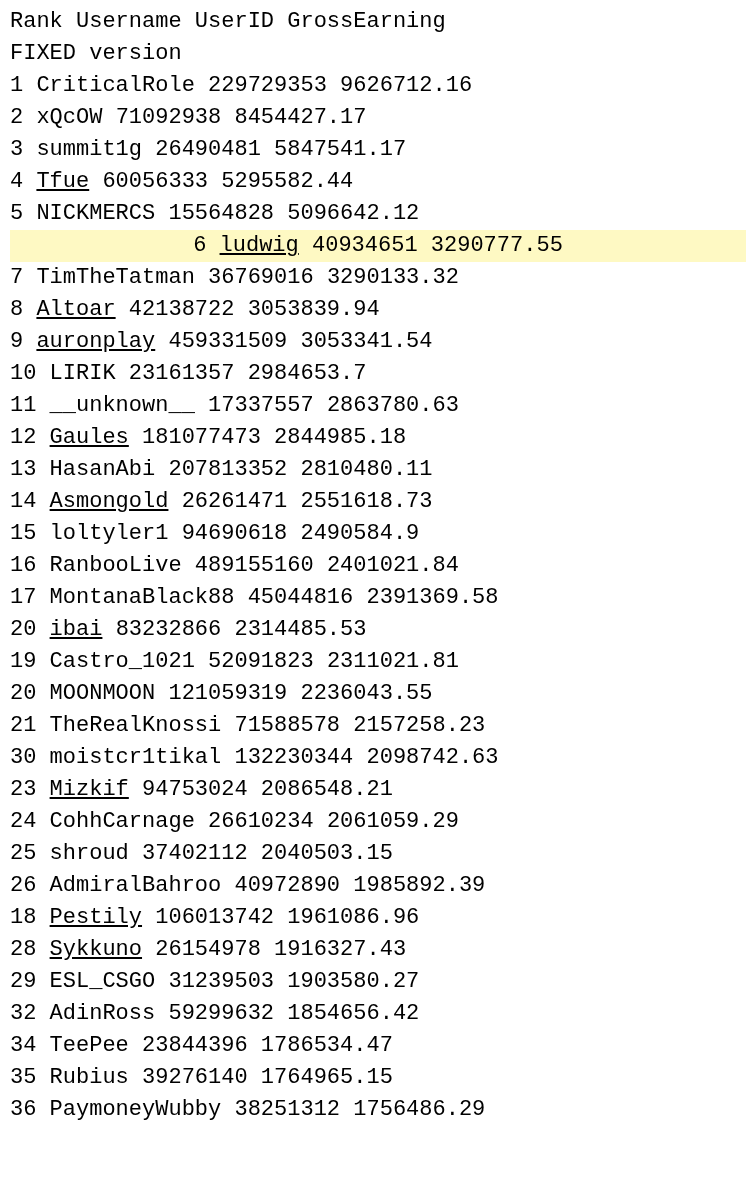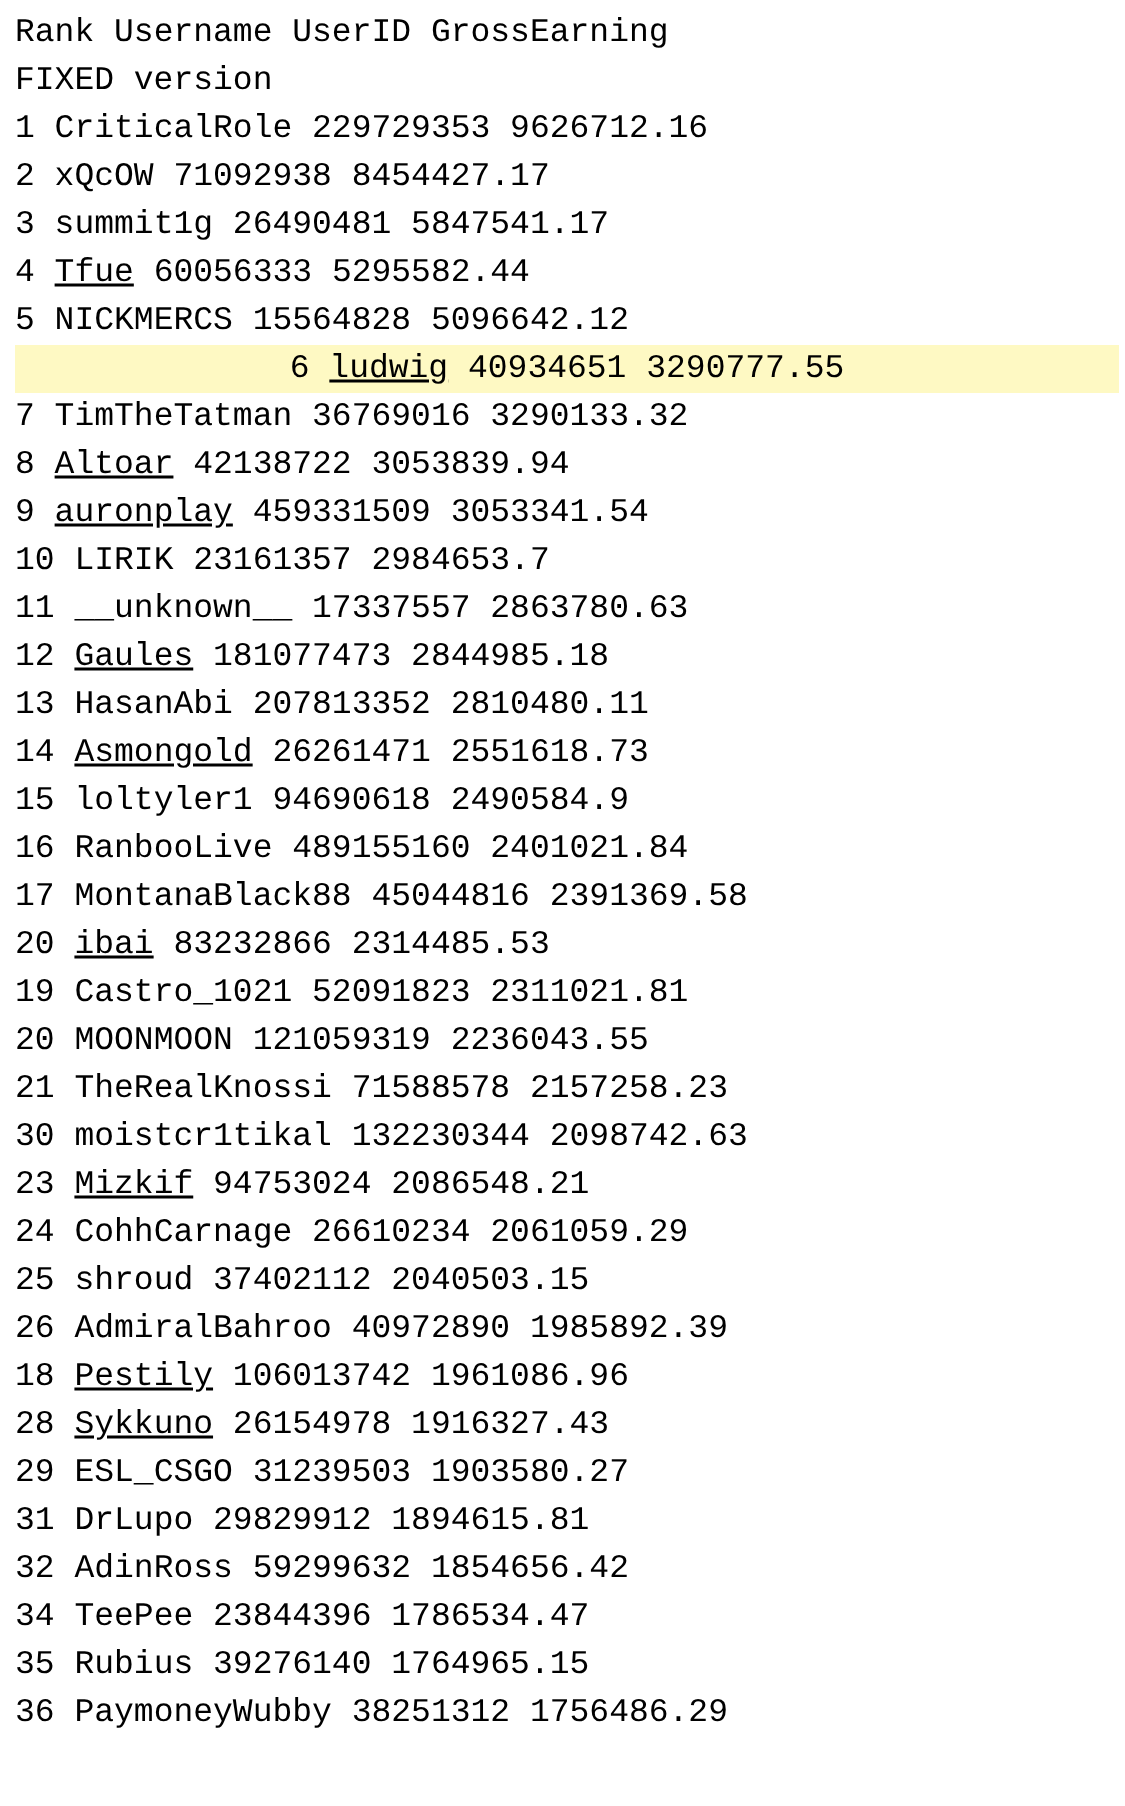--- a/index.html
+++ b/index.html
@@ -71,20 +71,19 @@
       <div class="row"><span>20</span><span class="gap"> </span><span>MOONMOON</span><span class="gap"> </span><span>121059319</span><span class="gap"> </span><span>2236043.55</span></div>
       <div class="row"><span>21</span><span class="gap"> </span><span>TheRealKnossi</span><span class="gap"> </span><span>71588578</span><span class="gap"> </span><span>2157258.23</span></div>
       <div class="row"><span>30</span><span class="gap"> </span><span>moistcr1tikal</span><span class="gap"> </span><span>132230344</span><span class="gap"> </span><span>2098742.63</span></div>
       <div class="row"><span>23</span><span class="gap"> </span><span class="sp-word">Mizkif</span><span class="gap"> </span><span>94753024</span><span class="gap"> </span><span>2086548.21</span></div>
       <div class="row"><span>24</span><span class="gap"> </span><span>CohhCarnage</span><span class="gap"> </span><span>26610234</span><span class="gap"> </span><span>2061059.29</span></div>
       <div class="row"><span>25</span><span class="gap"> </span><span>shroud</span><span class="gap"> </span><span>37402112</span><span class="gap"> </span><span>2040503.15</span></div>
       <div class="row"><span>26</span><span class="gap"> </span><span>AdmiralBahroo</span><span class="gap"> </span><span>40972890</span><span class="gap"> </span><span>1985892.39</span></div>
       <div class="row"><span>18</span><span class="gap"> </span><span class="sp-word">Pestily</span><span class="gap"> </span><span>106013742</span><span class="gap"> </span><span>1961086.96</span></div>
       <div class="row"><span>28</span><span class="gap"> </span><span class="sp-word">Sykkuno</span><span class="gap"> </span><span>26154978</span><span class="gap"> </span><span>1916327.43</span></div>
       <div class="row"><span>29</span><span class="gap"> </span><span>ESL_CSGO</span><span class="gap"> </span><span>31239503</span><span class="gap"> </span><span>1903580.27</span></div>
-      <div class="row"><span>31</span><span class="gap"> </span><span>DrLupo</span><span class="gap"> </span><span>29829912</span><span class="gap"> </span><span>1894615.81</span></div>
       <div class="row"><span>32</span><span class="gap"> </span><span>AdinRoss</span><span class="gap"> </span><span>59299632</span><span class="gap"> </span><span>1854656.42</span></div>
       <div class="row"><span>34</span><span class="gap"> </span><span>TeePee</span><span class="gap"> </span><span>23844396</span><span class="gap"> </span><span>1786534.47</span></div>
       <div class="row"><span>35</span><span class="gap"> </span><span>Rubius</span><span class="gap"> </span><span>39276140</span><span class="gap"> </span><span>1764965.15</span></div>
       <div class="row"><span>36</span><span class="gap"> </span><span>PaymoneyWubby</span><span class="gap"> </span><span>38251312</span><span class="gap"> </span><span>1756486.29</span></div>
     </div>
 
 </div>
 
 </body></html>

